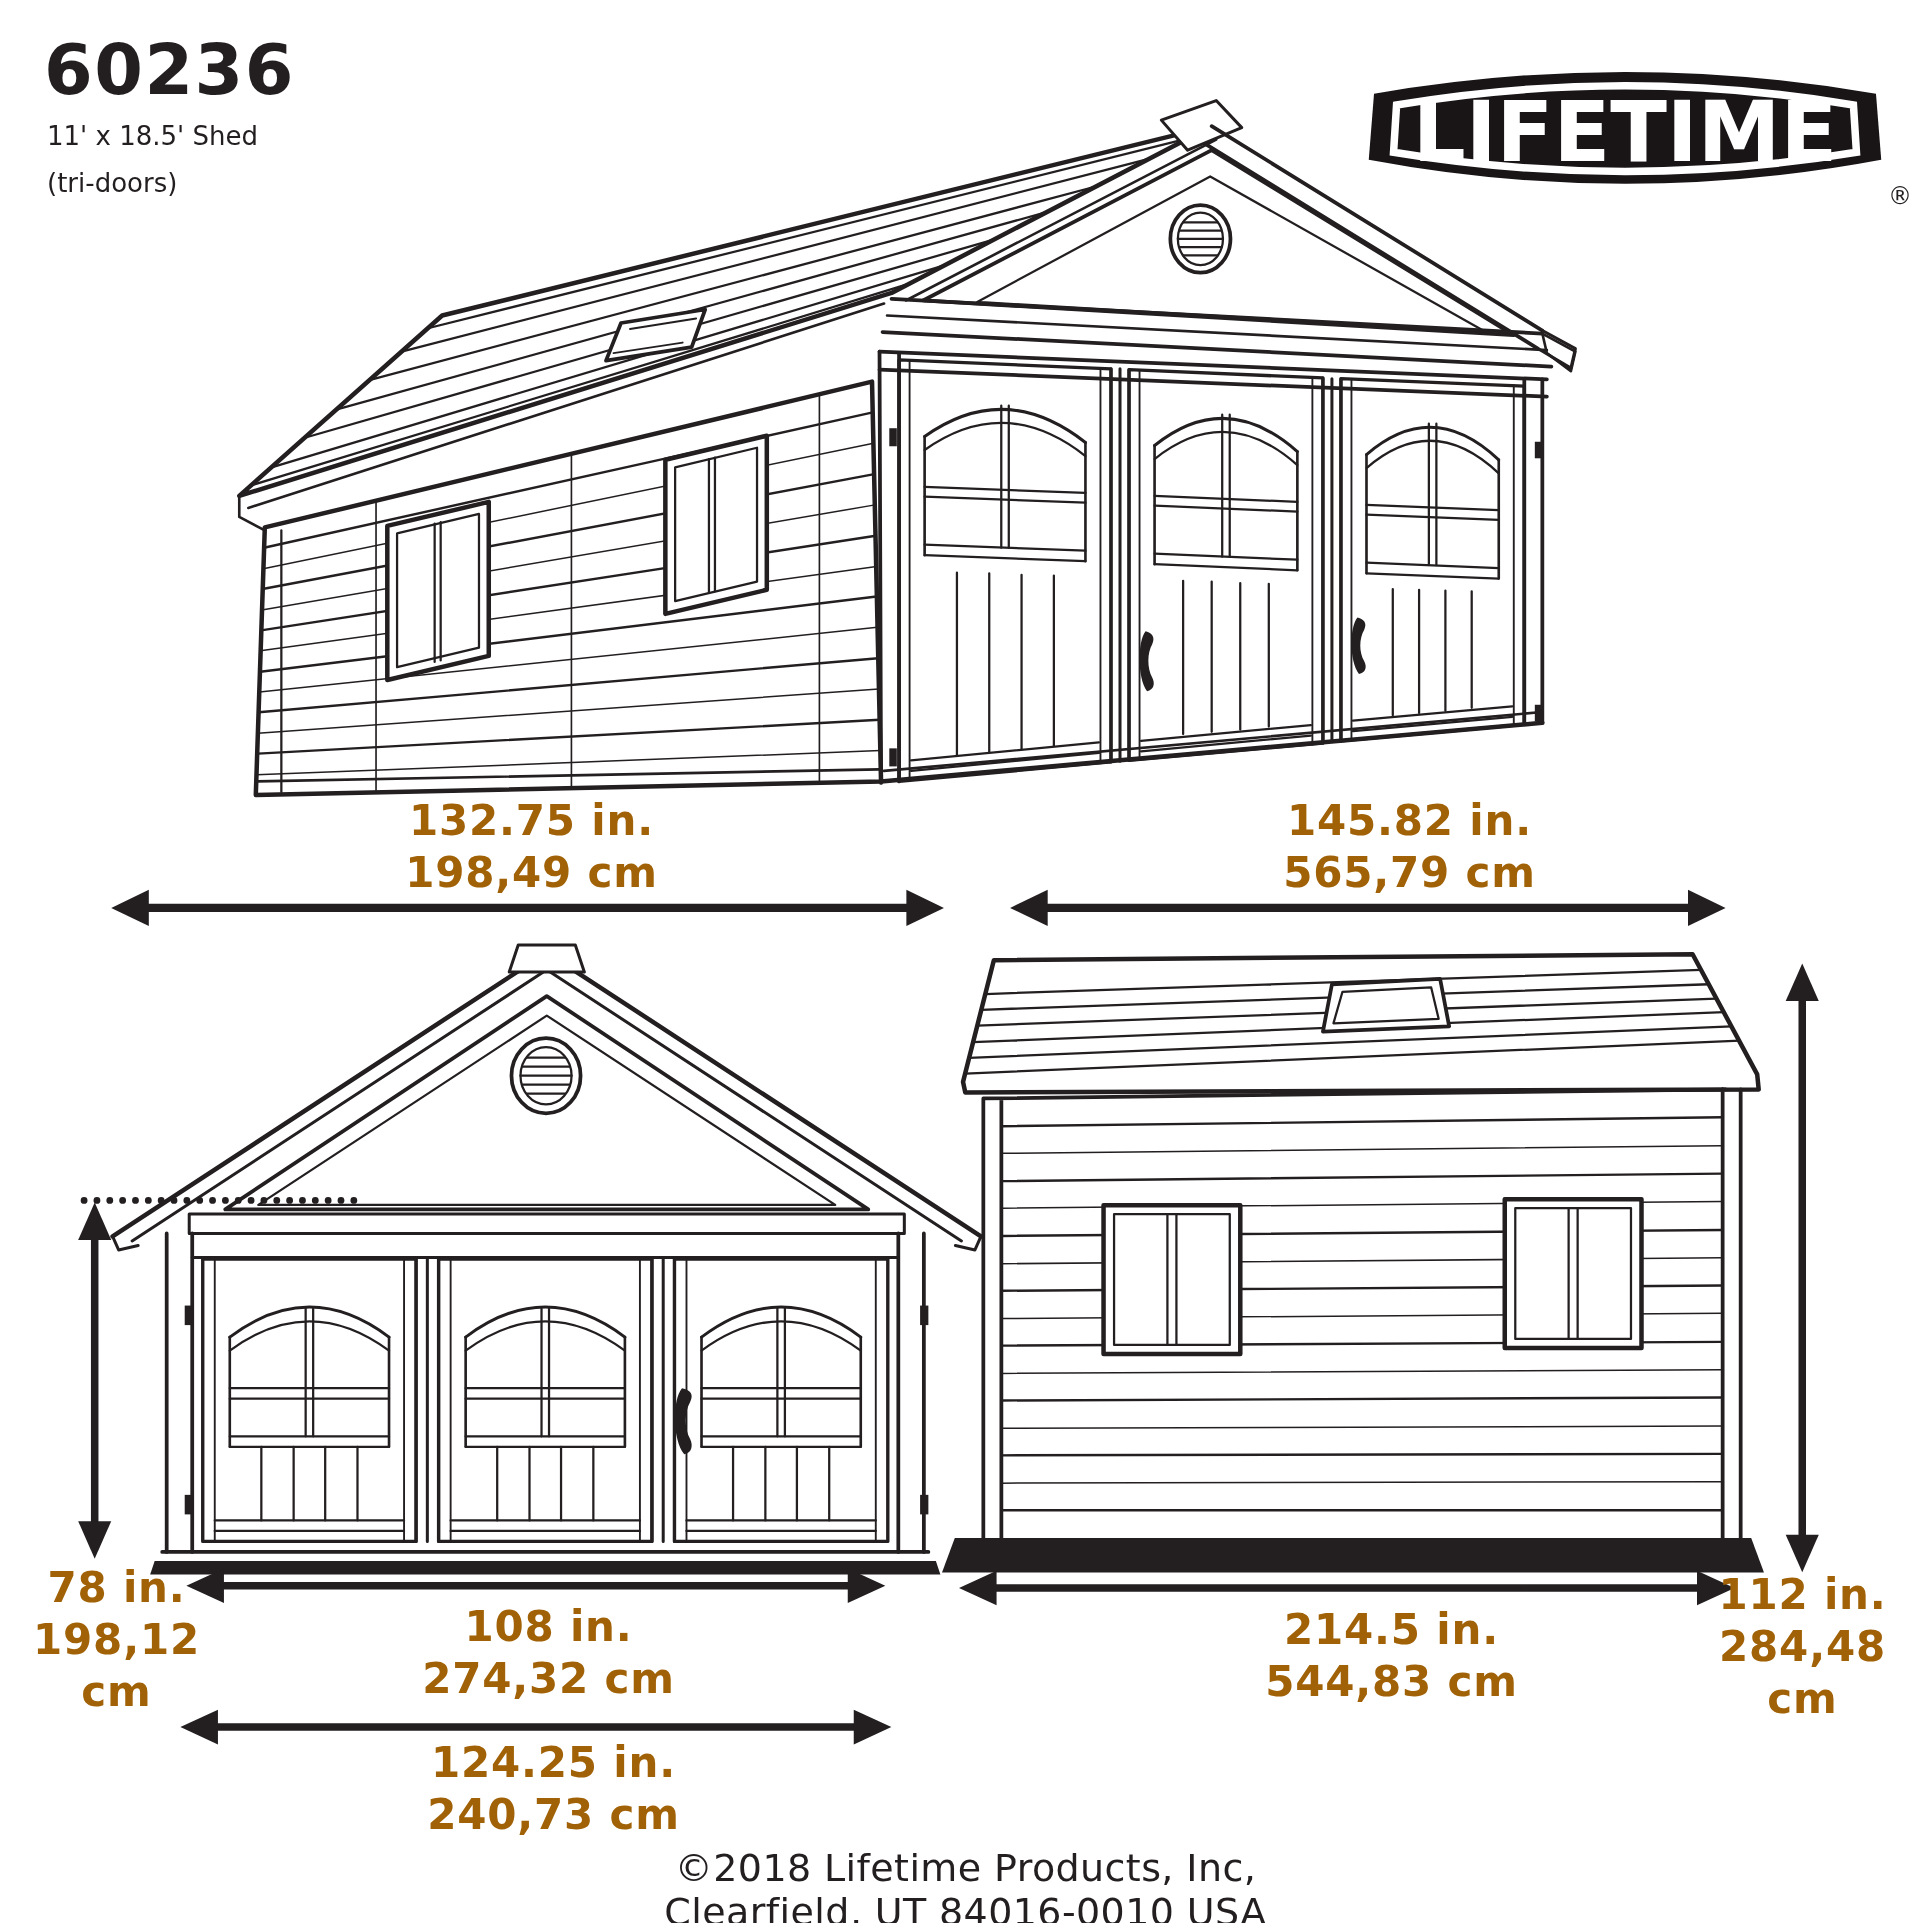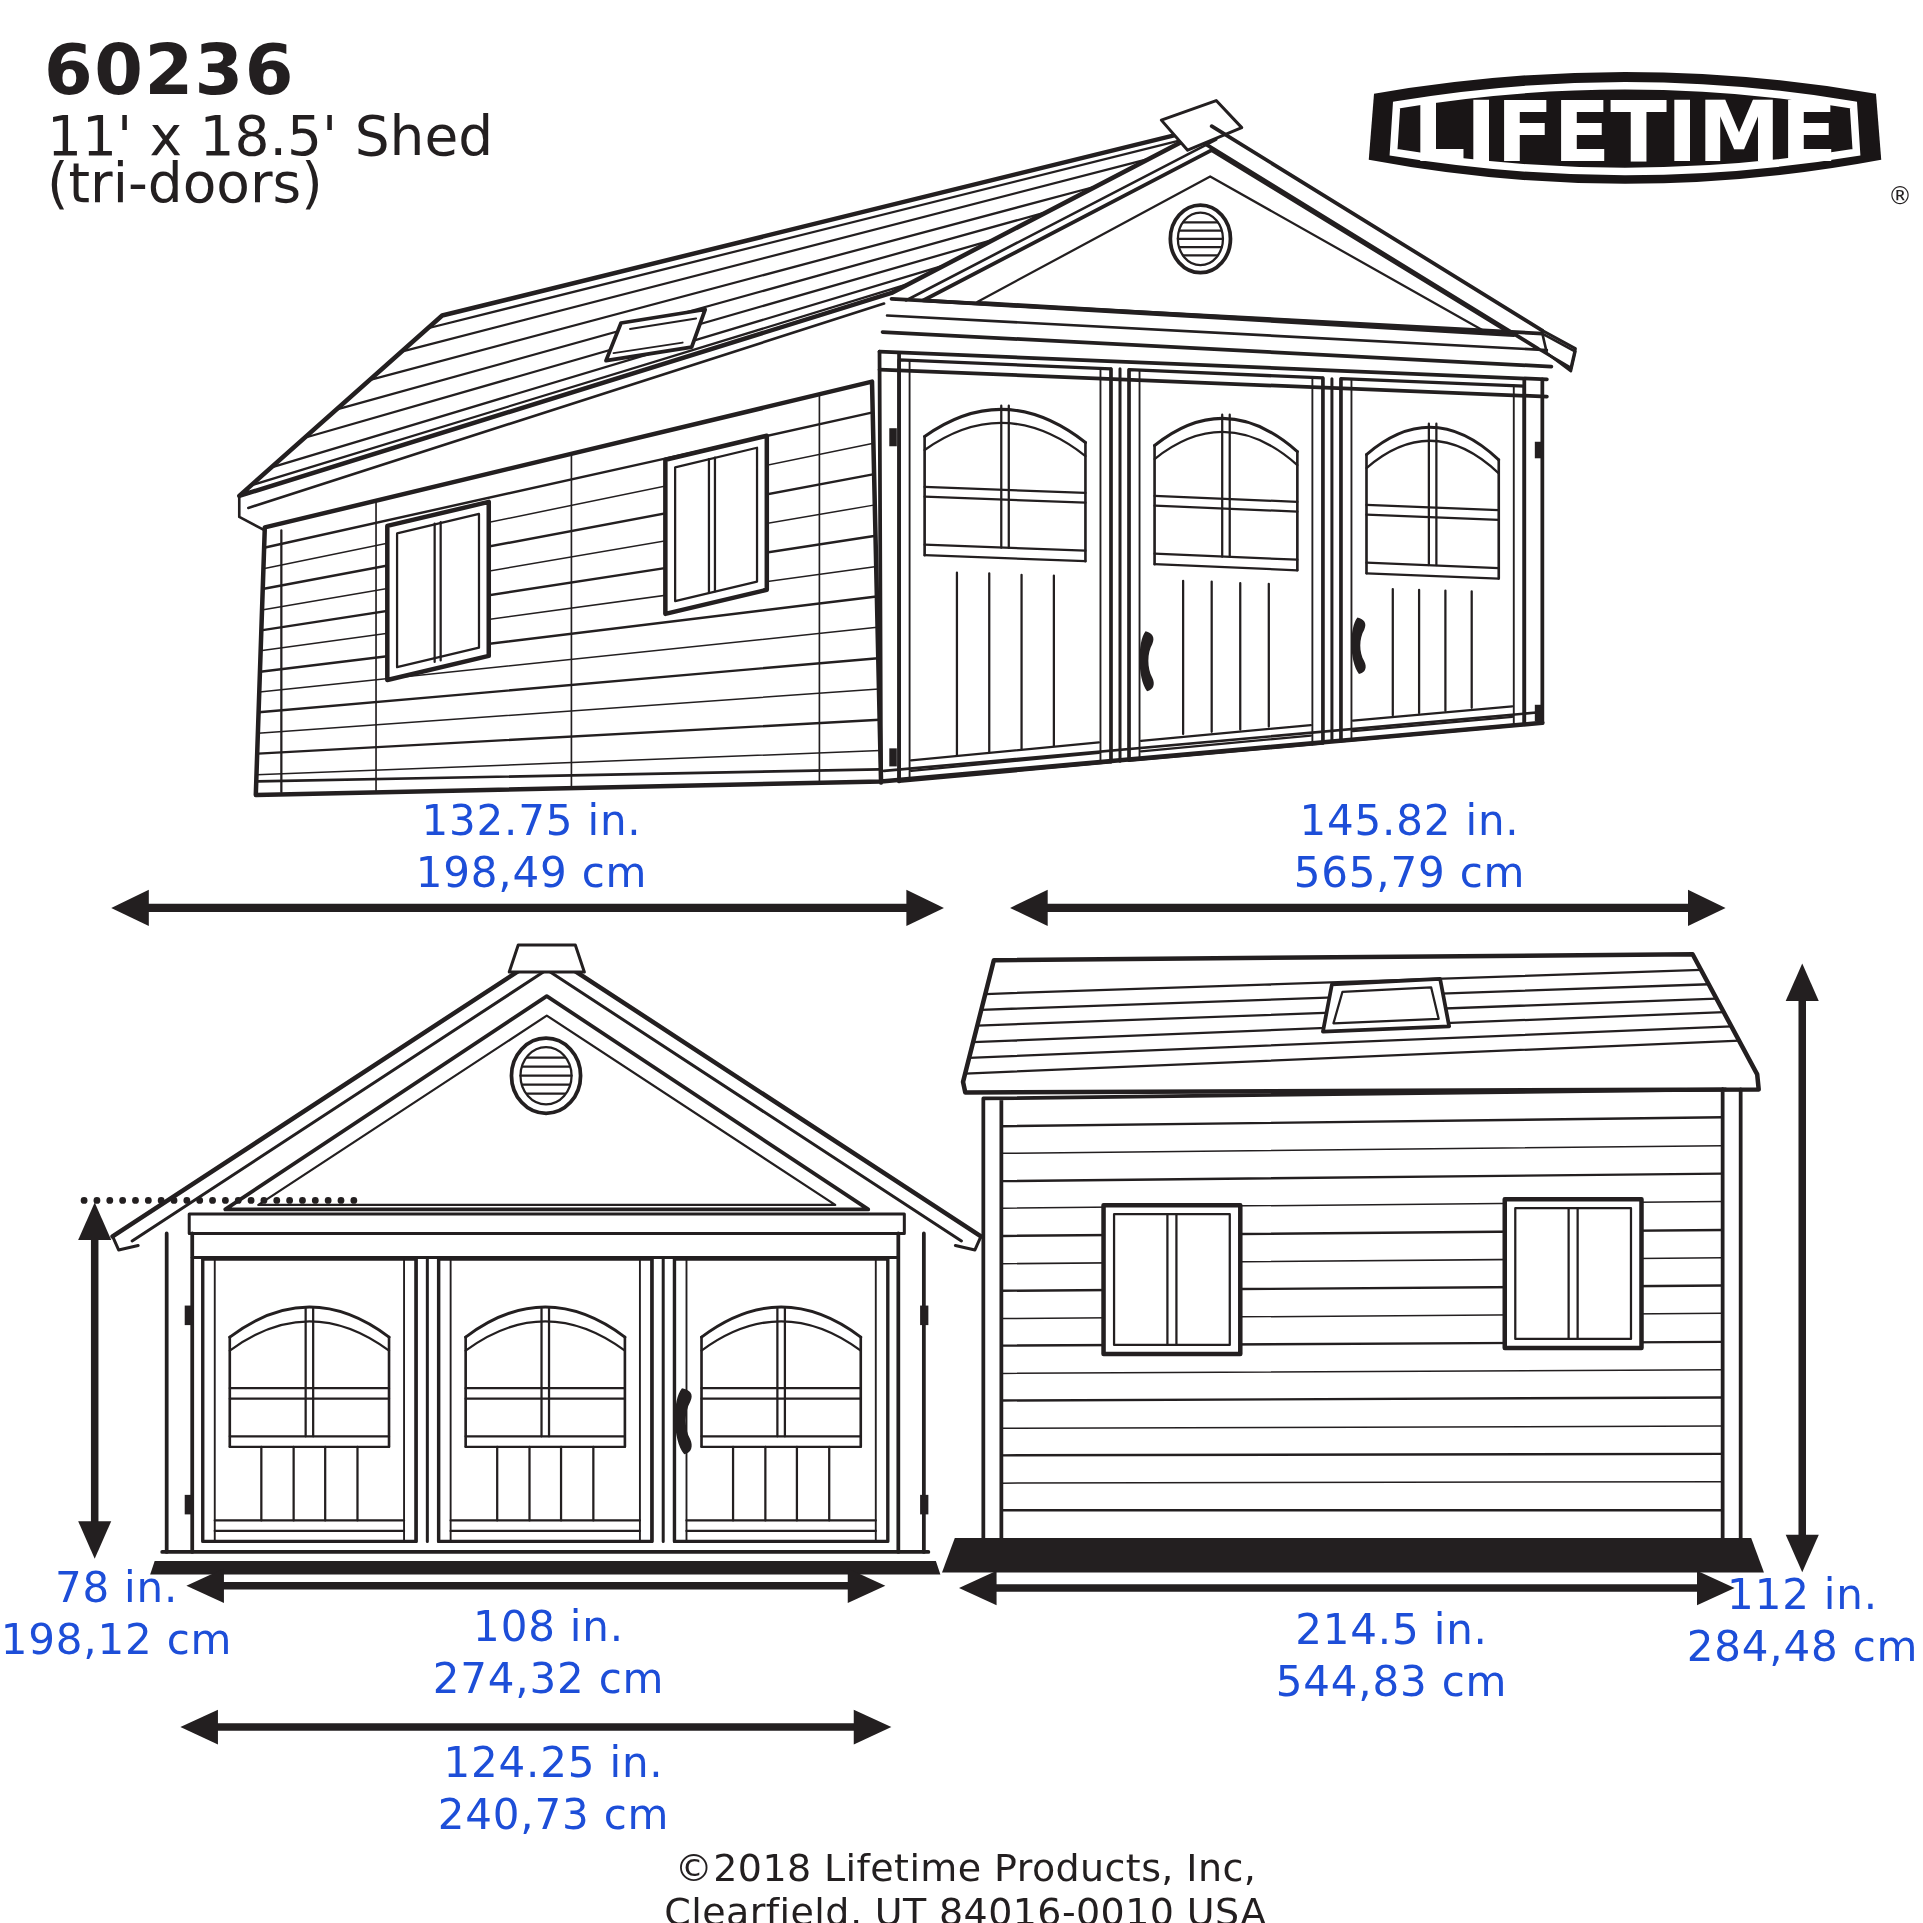--- a/index.html
+++ b/index.html
@@ -4,23 +4,23 @@
 <style>
   html,body{margin:0;padding:0;}
   body{
     width:1924px;height:1924px;position:relative;background:#ffffff;
     font-family:"DejaVu Sans","Liberation Sans",sans-serif;color:#231f20;
     overflow:hidden;
   }
   .abs{position:absolute;}
   
   .model-number{left:44px;top:28.6px;font-size:70px;font-weight:bold;letter-spacing:1.5px;line-height:83px;}
-  .model-sub{left:47px;top:113px;font-size:55px;font-weight:normal;line-height:47px;letter-spacing:0px;}
+  .model-sub{left:47px;top:113px;font-size:26px;font-weight:normal;line-height:47px;letter-spacing:0px;}
   
-  .dim-label{font-weight:normal;font-size:42px;line-height:52px;text-align:center;letter-spacing:0.8px;color:#1d4ed8;}
+  .dim-label{font-weight:bold;font-size:42px;line-height:52px;text-align:center;letter-spacing:0.8px;color:#a16207;}
   .dim-label span{display:block;}
   
   svg{display:block;}
   .ln{stroke:#231f20;fill:none;stroke-linecap:round;stroke-linejoin:round;}
   .fil{fill:#231f20;stroke:none;}
   .wfil{fill:#ffffff;stroke:#231f20;stroke-linejoin:round;}
   .copyright{left:586px;top:1846px;width:759px;text-align:center;font-size:38px;font-weight:normal;letter-spacing:0.4px;}
   .reg{font-size:24px;font-weight:normal;}
 </style>
 </head>

